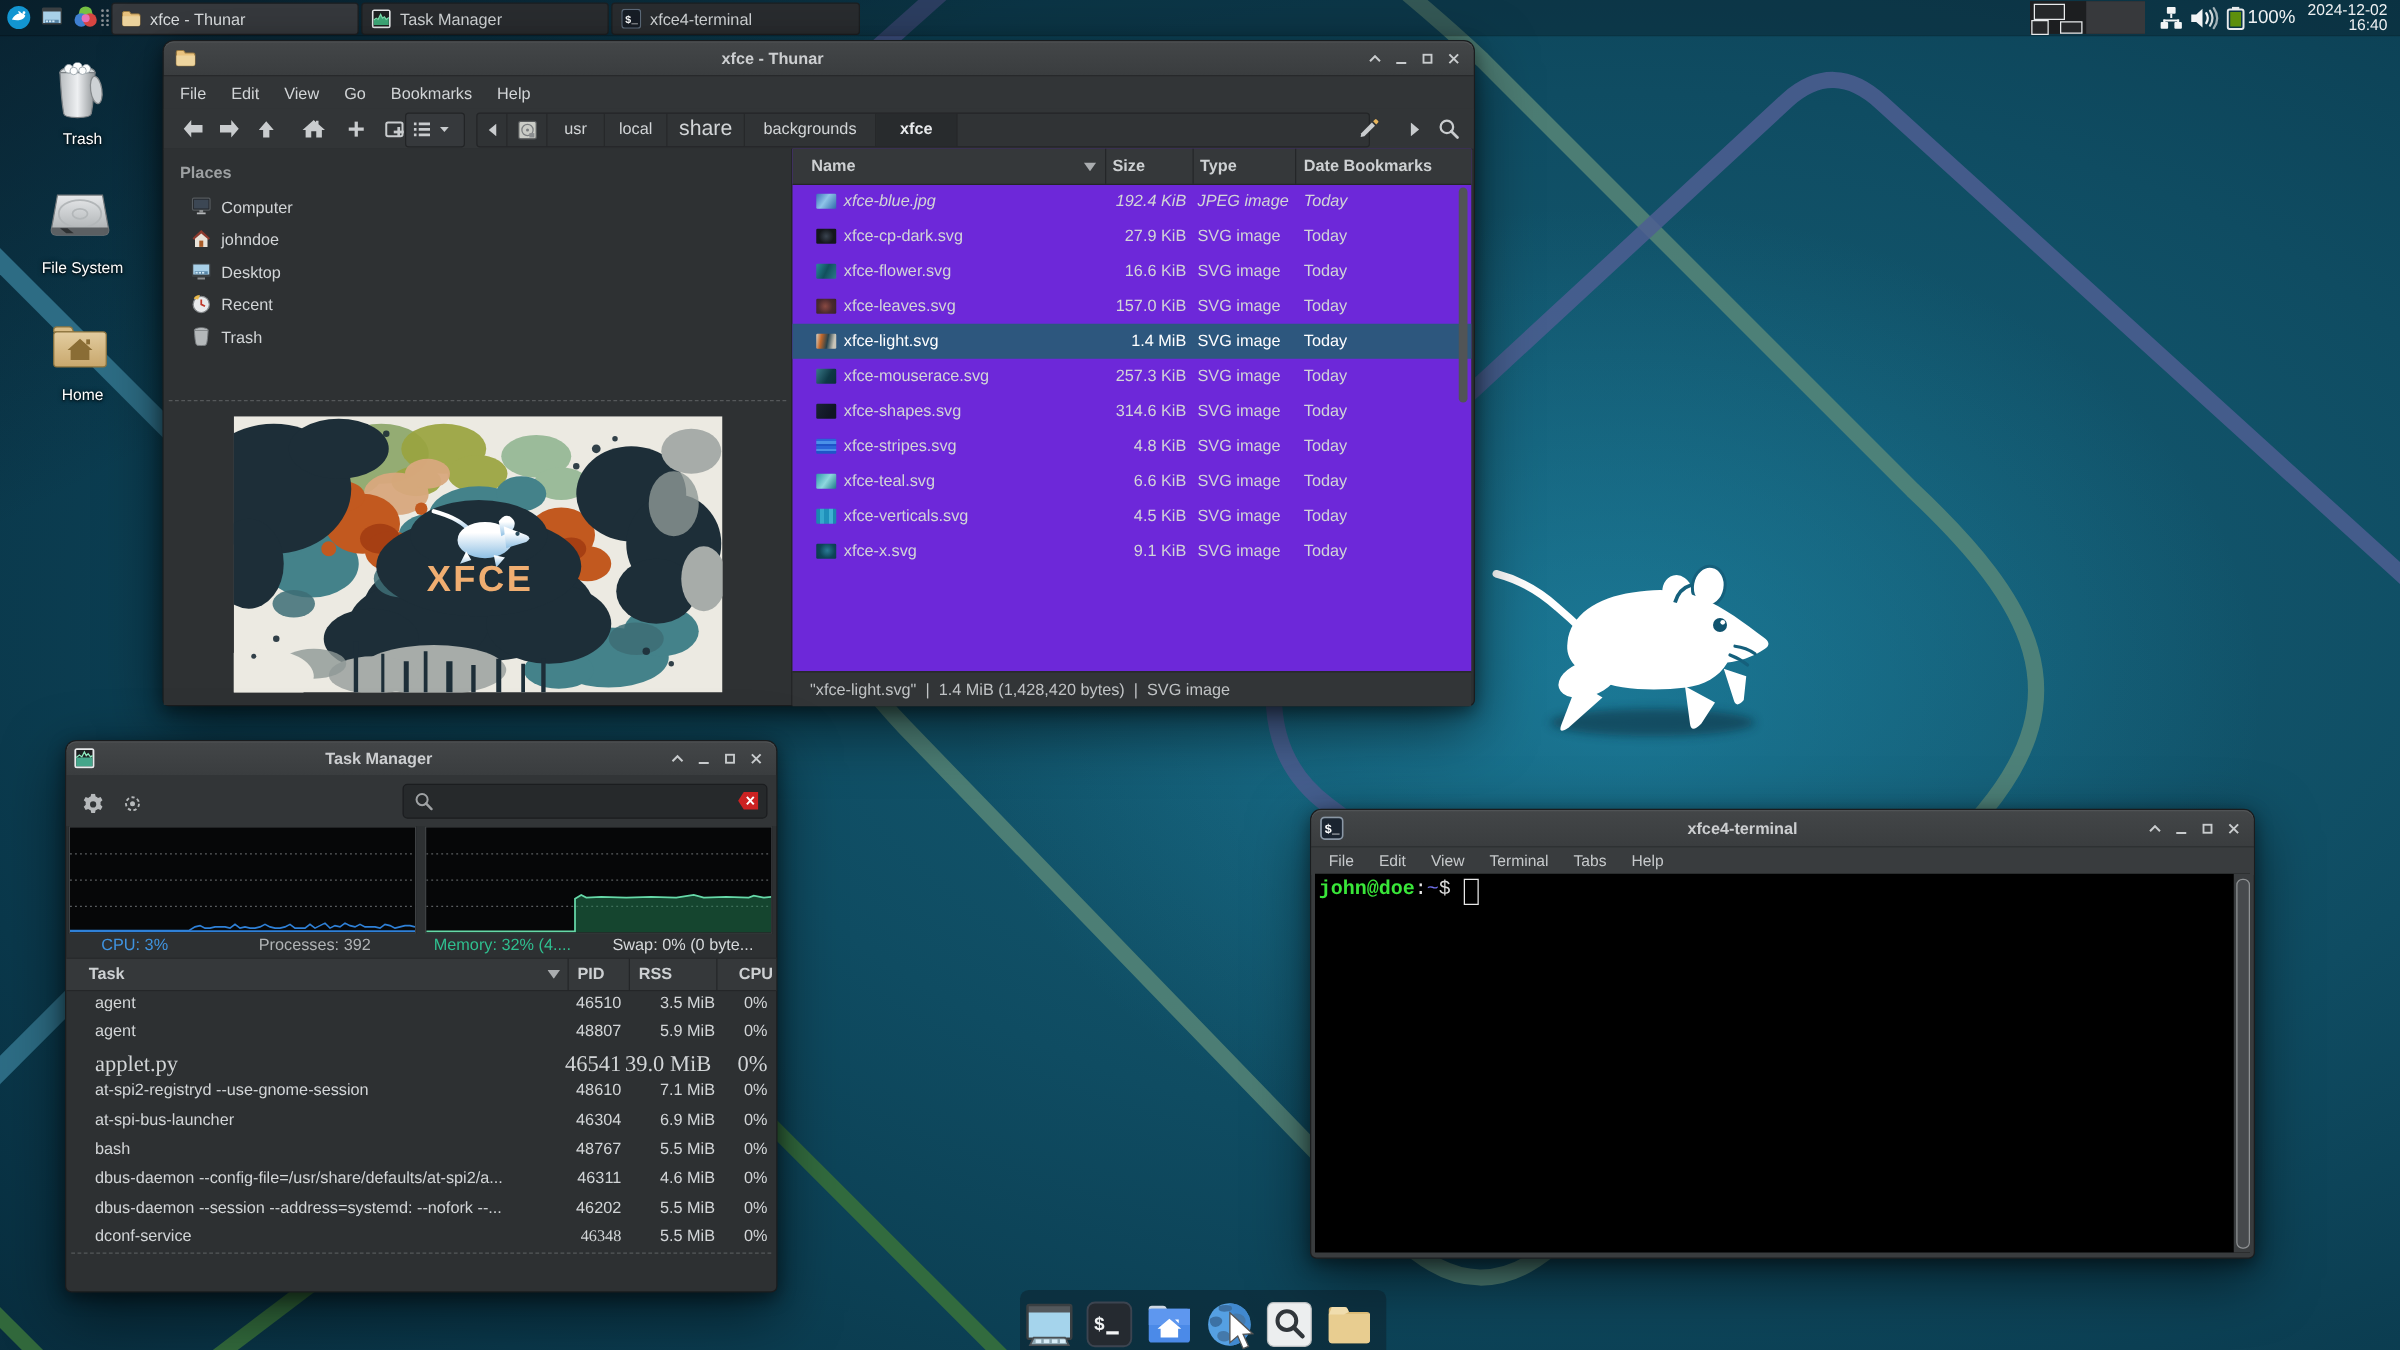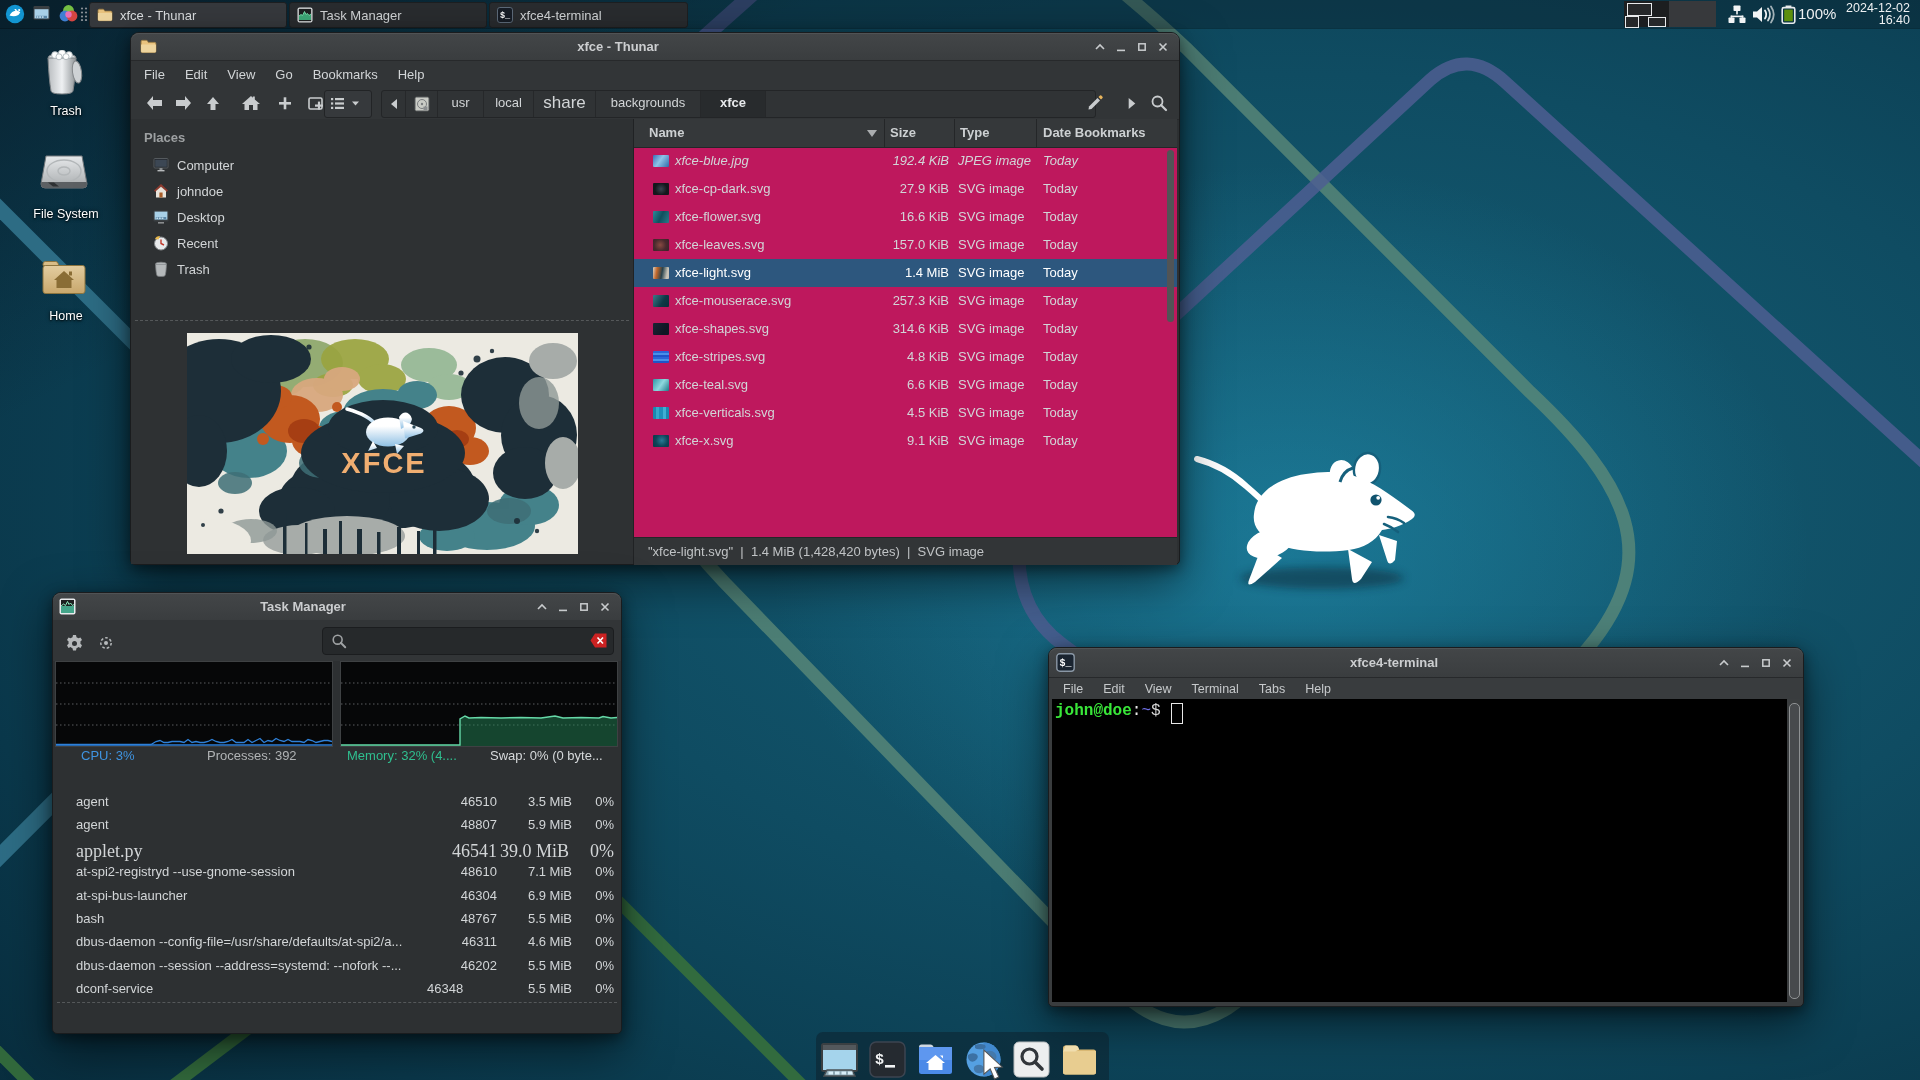--- a/index.html
+++ b/index.html
@@ -462,21 +462,21 @@
   <path d="M216 88 l18 7 q5 2.5 0 5.5 l-16 5 Z" fill="url(#pmg)"></path>
   <path d="M186 108 l-5 10 l9 -3 Z M208 111 l2 10 l7 -8 Z" fill="url(#pmg)"></path>
   <circle cx="227" cy="94" r="1.7" fill="#2a4a5a"></circle>
  </g>
  <text x="197" y="140" text-anchor="middle" font-family="Liberation Sans,sans-serif" font-size="29" font-weight="bold" fill="#f0ae71" letter-spacing="2">XFCE</text>
 </svg>
 
  </div>
  <div class="abs" style="left:502px;top:86px;width:1px;height:445px;background:#202224;"></div>
 
- <div class="abs" style="left:503px;top:86px;width:543px;height:418px;background:#be185d;font-size:13px;color:#d2d5d7;">
+ <div class="abs" style="left:503px;top:86px;width:543px;height:418px;background:#6d28d9;font-size:13px;color:#d2d5d7;">
   <div class="abs" style="left:0;top:0;width:543px;height:28px;background:#35383a;border-bottom:1px solid #242628;">
    <span class="abs" style="left:15px;top:6px;font-weight:bold;color:#cdd0d2;">Name</span>
    <svg class="abs" style="left:233px;top:11px" width="10" height="7" viewBox="0 0 10 7">
           <path d="M0 0 L10 0 L5 7 Z" fill="#aaadaf"></path>
         </svg>
    <div class="abs" style="left:250px;top:0;width:1px;height:28px;background:#242628;"></div>
    <span class="abs" style="left:256px;top:6px;font-weight:bold;color:#cdd0d2;">Size</span>
    <div class="abs" style="left:320px;top:0;width:1px;height:28px;background:#242628;"></div>
    <span class="abs" style="left:326px;top:6px;font-weight:bold;color:#cdd0d2;">Type</span>
    <div class="abs" style="left:402px;top:0;width:1px;height:28px;background:#242628;"></div>
@@ -631,20 +631,32 @@
    <path d="M0 83 L119 83 L119 57 L124 54 L128 56 L140 55.5 L160 56 L180 55.5 L200 56 L214 54 L222 56 L240 55.5 L258 56 L262 54.5 L270 56 L276 55.5 L276 84 L0 84 Z" fill="rgba(36,132,86,0.5)"></path>
    <path d="M0 83 L119 83 L119 57 L124 54 L128 56 L140 55.5 L160 56 L180 55.5 L200 56 L214 54 L222 56 L240 55.5 L258 56 L262 54.5 L270 56 L276 55.5" fill="none" stroke="#66d9a8" stroke-width="1.4"></path>
   </svg>
  </div>
  <div class="abs" style="left:0;top:152px;width:100%;height:21px;font-size:13px;">
   <span class="abs" style="left:28px;top:3px;color:#3f93e0;">CPU: 3%</span>
   <span class="abs" style="left:154px;top:3px;color:#b0b3b5;">Processes: 392</span>
   <span class="abs" style="left:294px;top:3px;color:#2fbf8f;">Memory: 32% (4....</span>
   <span class="abs" style="left:437px;top:3px;color:#d6d9db;">Swap: 0% (0 byte...</span>
  </div>
+ <div class="abs" style="left:0;top:173px;width:100%;height:25px;background:#35383a;border-top:1px solid #242628;border-bottom:1px solid #242628;font-size:13px;">
+  <span class="abs" style="left:18px;top:4px;font-weight:bold;color:#cdd0d2;">Task</span>
+  <svg class="abs" style="left:385px;top:9px" width="10" height="7" viewBox="0 0 10 7">
+        <path d="M0 0 L10 0 L5 7 Z" fill="#aaadaf"></path>
+      </svg>
+  <div class="abs" style="left:401px;top:0;width:1px;height:25px;background:#242628;"></div>
+  <span class="abs" style="left:409px;top:4px;font-weight:bold;color:#cdd0d2;">PID</span>
+  <div class="abs" style="left:450px;top:0;width:1px;height:25px;background:#242628;"></div>
+  <span class="abs" style="left:458px;top:4px;font-weight:bold;color:#cdd0d2;">RSS</span>
+  <div class="abs" style="left:520px;top:0;width:1px;height:25px;background:#242628;"></div>
+  <span class="abs" style="left:538px;top:4px;font-weight:bold;color:#cdd0d2;">CPU</span>
+ </div>
  <div class="abs" style="left:0;top:198px;width:568px;height:23px;font-size:13px;color:#d2d5d7;">
  <span class="abs" style="left:23px;top:3px;width:375px;overflow:hidden;white-space:nowrap;">agent</span>
  <span class="abs" style="left:374px;top:3px;width:70px;text-align:right;">46510</span>
  <span class="abs" style="left:444px;top:3px;width:75px;text-align:right;">3.5 MiB</span>
  <span class="abs" style="left:496px;top:3px;width:65px;text-align:right;">0%</span>
 </div>
 <div class="abs" style="left:0;top:221px;width:568px;height:23px;font-size:13px;color:#d2d5d7;">
  <span class="abs" style="left:23px;top:3px;width:375px;overflow:hidden;white-space:nowrap;">agent</span>
  <span class="abs" style="left:374px;top:3px;width:70px;text-align:right;">48807</span>
  <span class="abs" style="left:444px;top:3px;width:75px;text-align:right;">5.9 MiB</span>
@@ -681,21 +693,21 @@
  <span class="abs" style="left:496px;top:3px;width:65px;text-align:right;">0%</span>
 </div>
 <div class="abs" style="left:0;top:362px;width:568px;height:23px;font-size:13px;color:#d2d5d7;">
  <span class="abs" style="left:23px;top:3px;width:375px;overflow:hidden;white-space:nowrap;">dbus-daemon --session --address=systemd: --nofork --...</span>
  <span class="abs" style="left:374px;top:3px;width:70px;text-align:right;">46202</span>
  <span class="abs" style="left:444px;top:3px;width:75px;text-align:right;">5.5 MiB</span>
  <span class="abs" style="left:496px;top:3px;width:65px;text-align:right;">0%</span>
 </div>
 <div class="abs" style="left:0;top:385px;width:568px;height:23px;font-size:13px;color:#d2d5d7;">
  <span class="abs" style="left:23px;top:3px;width:375px;overflow:hidden;white-space:nowrap;">dconf-service</span>
- <span class="abs" style="left:374px;top:3px;width:70px;">46348</span>
+ <span class="abs" style="left:374px;top:3px;width:70px;text-align:right;font-family:Liberation Serif, serif;">46348</span>
  <span class="abs" style="left:444px;top:3px;width:75px;text-align:right;">5.5 MiB</span>
  <span class="abs" style="left:496px;top:3px;width:65px;text-align:right;">0%</span>
 </div>
  <div class="abs" style="left:4px;top:409px;width:560px;border-top:1px dashed #55585a;"></div>
 </div>
 
 <div class="win" id="terminal" style="left:1048px;top:647px;width:754px;height:358px;background:#393c3e;">
  <div class="tbar" style="height:29px;">
   <svg class="abs" style="left:7px;top:5px" width="19" height="19" viewBox="0 0 19 19">
         <rect x="0.8" y="0.8" width="17.4" height="17.4" rx="3" fill="#1a2430" stroke="#8a97a5" stroke-width="1.4"></rect>

